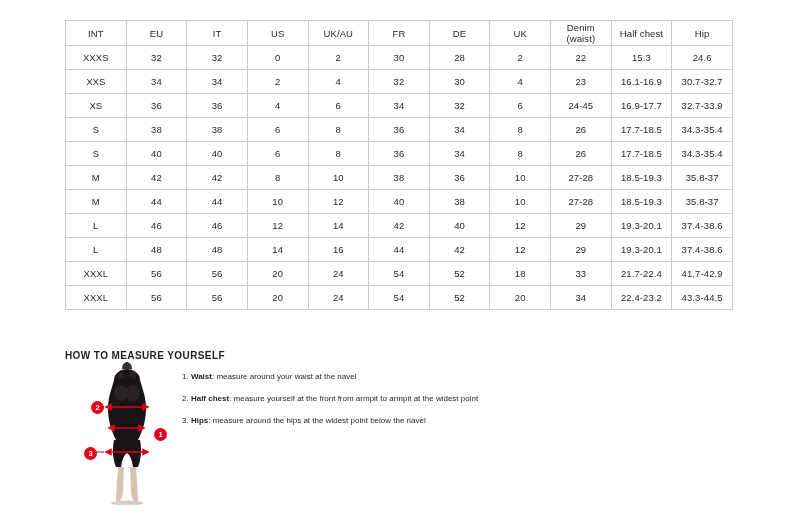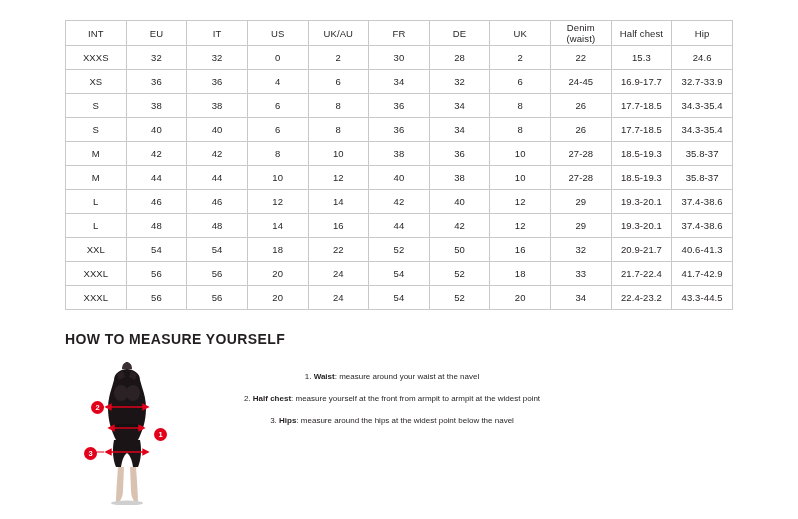--- a/index.html
+++ b/index.html
@@ -44,38 +44,37 @@
     padding: 0 2px;
     letter-spacing: 0.1px;
   }
   table.size-table thead th {
     height: 24px;
   }
   
   .howto-title {
     position: absolute;
     left: 65px;
-    top: 331px;
-    font-size: 14px;
+    top: 350px;
+    font-size: 10px;
     font-weight: bold;
     letter-spacing: 0.4px;
     color: #231f20;
   }
   .instructions {
     position: absolute;
     left: 182px;
     top: 366px;
     width: 420px;
   }
   .instructions .line {
     font-size: 8px;
     line-height: 22px;
     color: #231f20;
     white-space: nowrap;
-    text-align: center;
   }
   .instructions .line b {
     font-weight: bold;
   }
   
   .figure {
     position: absolute;
     left: 80px;
     top: 360px;
     width: 100px;
@@ -130,20 +129,33 @@
           <td>0</td>
           <td>2</td>
           <td>30</td>
           <td>28</td>
           <td>2</td>
           <td>22</td>
           <td>15.3</td>
           <td>24.6</td>
         </tr>
         <tr>
+          <td>XXS</td>
+          <td>34</td>
+          <td>34</td>
+          <td>2</td>
+          <td>4</td>
+          <td>32</td>
+          <td>30</td>
+          <td>4</td>
+          <td>23</td>
+          <td>16.1-16.9</td>
+          <td>30.7-32.7</td>
+        </tr>
+        <tr>
           <td>XS</td>
           <td>36</td>
           <td>36</td>
           <td>4</td>
           <td>6</td>
           <td>34</td>
           <td>32</td>
           <td>6</td>
           <td>24-45</td>
           <td>16.9-17.7</td>
@@ -219,33 +231,20 @@
           <td>48</td>
           <td>48</td>
           <td>14</td>
           <td>16</td>
           <td>44</td>
           <td>42</td>
           <td>12</td>
           <td>29</td>
           <td>19.3-20.1</td>
           <td>37.4-38.6</td>
-        </tr>
-        <tr>
-          <td>XXL</td>
-          <td>54</td>
-          <td>54</td>
-          <td>18</td>
-          <td>22</td>
-          <td>52</td>
-          <td>50</td>
-          <td>16</td>
-          <td>32</td>
-          <td>20.9-21.7</td>
-          <td>40.6-41.3</td>
         </tr>
         <tr>
           <td>XXXL</td>
           <td>56</td>
           <td>56</td>
           <td>20</td>
           <td>24</td>
           <td>54</td>
           <td>52</td>
           <td>18</td>

